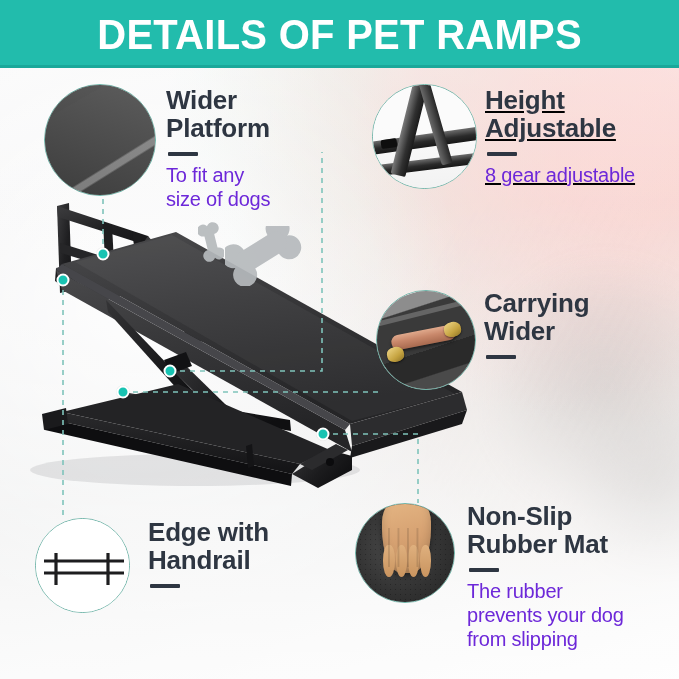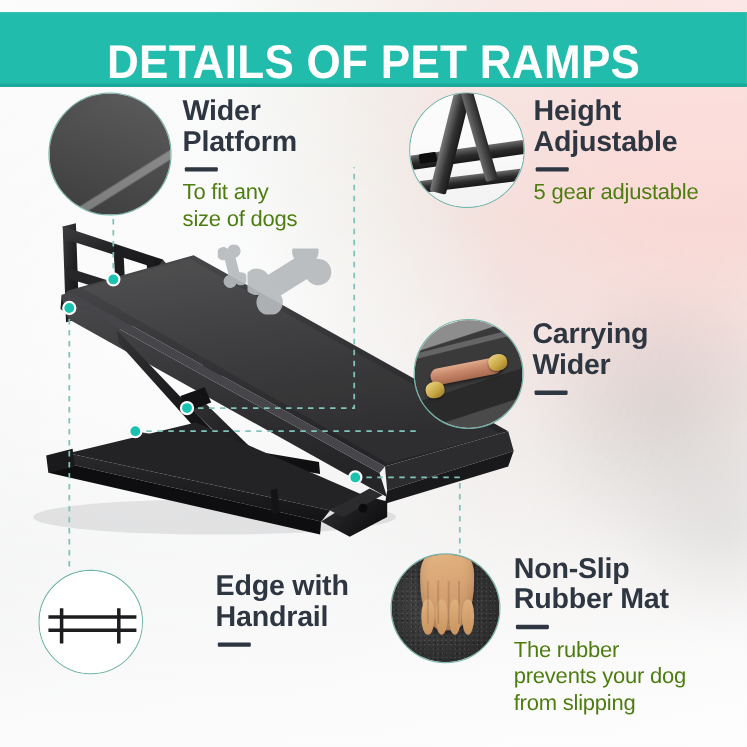--- a/index.html
+++ b/index.html
@@ -49,22 +49,22 @@
   }
   .bg-whitewash {
     position:absolute; inset:0;
     background:
       linear-gradient(to bottom, rgba(255,255,255,.30) 0%, rgba(255,255,255,.10) 30%, rgba(255,255,255,.42) 70%, rgba(255,255,255,.72) 100%),
       radial-gradient(ellipse 55% 55% at 22% 45%, rgba(255,255,255,.85) 0%, rgba(255,255,255,.25) 60%, rgba(255,255,255,0) 85%);
   }
 
   
   .header {
-    position:absolute; left:0; top:11px; width:679px; height:68px;
-    display:flex; align-items:flex-end; justify-content:center;
+    position:absolute; left:0; top:0; width:679px; height:68px;
+    display:flex; align-items:center; justify-content:center;
     z-index:40;
   }
   .header-fill { position:absolute; inset:0; background:#22bcac; }
   .header-underline { position:absolute; left:0; bottom:0; width:100%; height:3px; background:#1aa89a; }
   .header-title {
     position:relative;
     color:#ffffff;
     font-size:43px;
     font-weight:bold;
     letter-spacing:.3px;
@@ -90,21 +90,21 @@
     font-size:26px;
     line-height:1.07;
     letter-spacing:-.2px;
     white-space:pre-line;
   }
   .co-rule {
     width:30px; height:4px; background:#2e3642;
     margin:9px 0 7px 2px; border-radius:1px;
   }
   .co-body {
-    color:#4d7c0f;
+    color:#6d28d9;
     font-size:20px;
     line-height:1.2;
     letter-spacing:-.2px;
     white-space:pre-line;
     font-weight:normal;
   }
 
   
   .ph { position:absolute; inset:0; }
 
@@ -364,25 +364,25 @@
   <div class="callout" style="left:372px; top:84px; width:300px; height:115px;">
     <div class="callout-circle" style="width:105px; height:105px;">
       <div class="ph ph-height">
         <div class="bar b1"></div>
           <div class="bar b4"></div>
         <div class="bar b2"></div>
           <div class="bar b3"></div>
         <div class="notch"></div>
       </div>
     </div>
-    <div class="callout-text" style="left:113px; top:3px; width:195px;">
+    <div class="callout-text" style="left:113px; top:3px; width:195px;text-decoration:underline;">
       <div class="co-title">Height
 Adjustable</div>
       <div class="co-rule"></div>
-      <div class="co-body">5 gear adjustable</div>
+      <div class="co-body">8 gear adjustable</div>
     </div>
   </div>
 
   <div class="callout" style="left:376px; top:290px; width:300px; height:160px;">
     <div class="callout-circle" style="width:100px; height:100px;">
       <div class="ph ph-handle">
         <div class="edge"></div>
         <div class="strap"></div>
         <div class="brass-l"></div>
         <div class="brass-r"></div>
@@ -401,21 +401,21 @@
         <svg viewBox="0 0 95 95" width="95" height="95">
           <g stroke="#1d1d1f" stroke-width="3.2" stroke-linecap="butt">
             <line x1="8" y1="42" x2="88" y2="42"></line>
             <line x1="8" y1="54" x2="88" y2="54"></line>
             <line x1="20" y1="34" x2="20" y2="66"></line>
             <line x1="72" y1="34" x2="72" y2="66"></line>
           </g>
         </svg>
       </div>
     </div>
-    <div class="callout-text" style="left:113px; top:1px; width:215px;margin-left:48px;">
+    <div class="callout-text" style="left:113px; top:1px; width:215px;">
       <div class="co-title">Edge with
 Handrail</div>
       <div class="co-rule"></div>
     </div>
   </div>
 
   <div class="callout" style="left:355px; top:503px; width:305px; height:160px;">
     <div class="callout-circle" style="width:100px; height:100px;">
       <div class="ph ph-mat">
         <div class="speck"></div>

